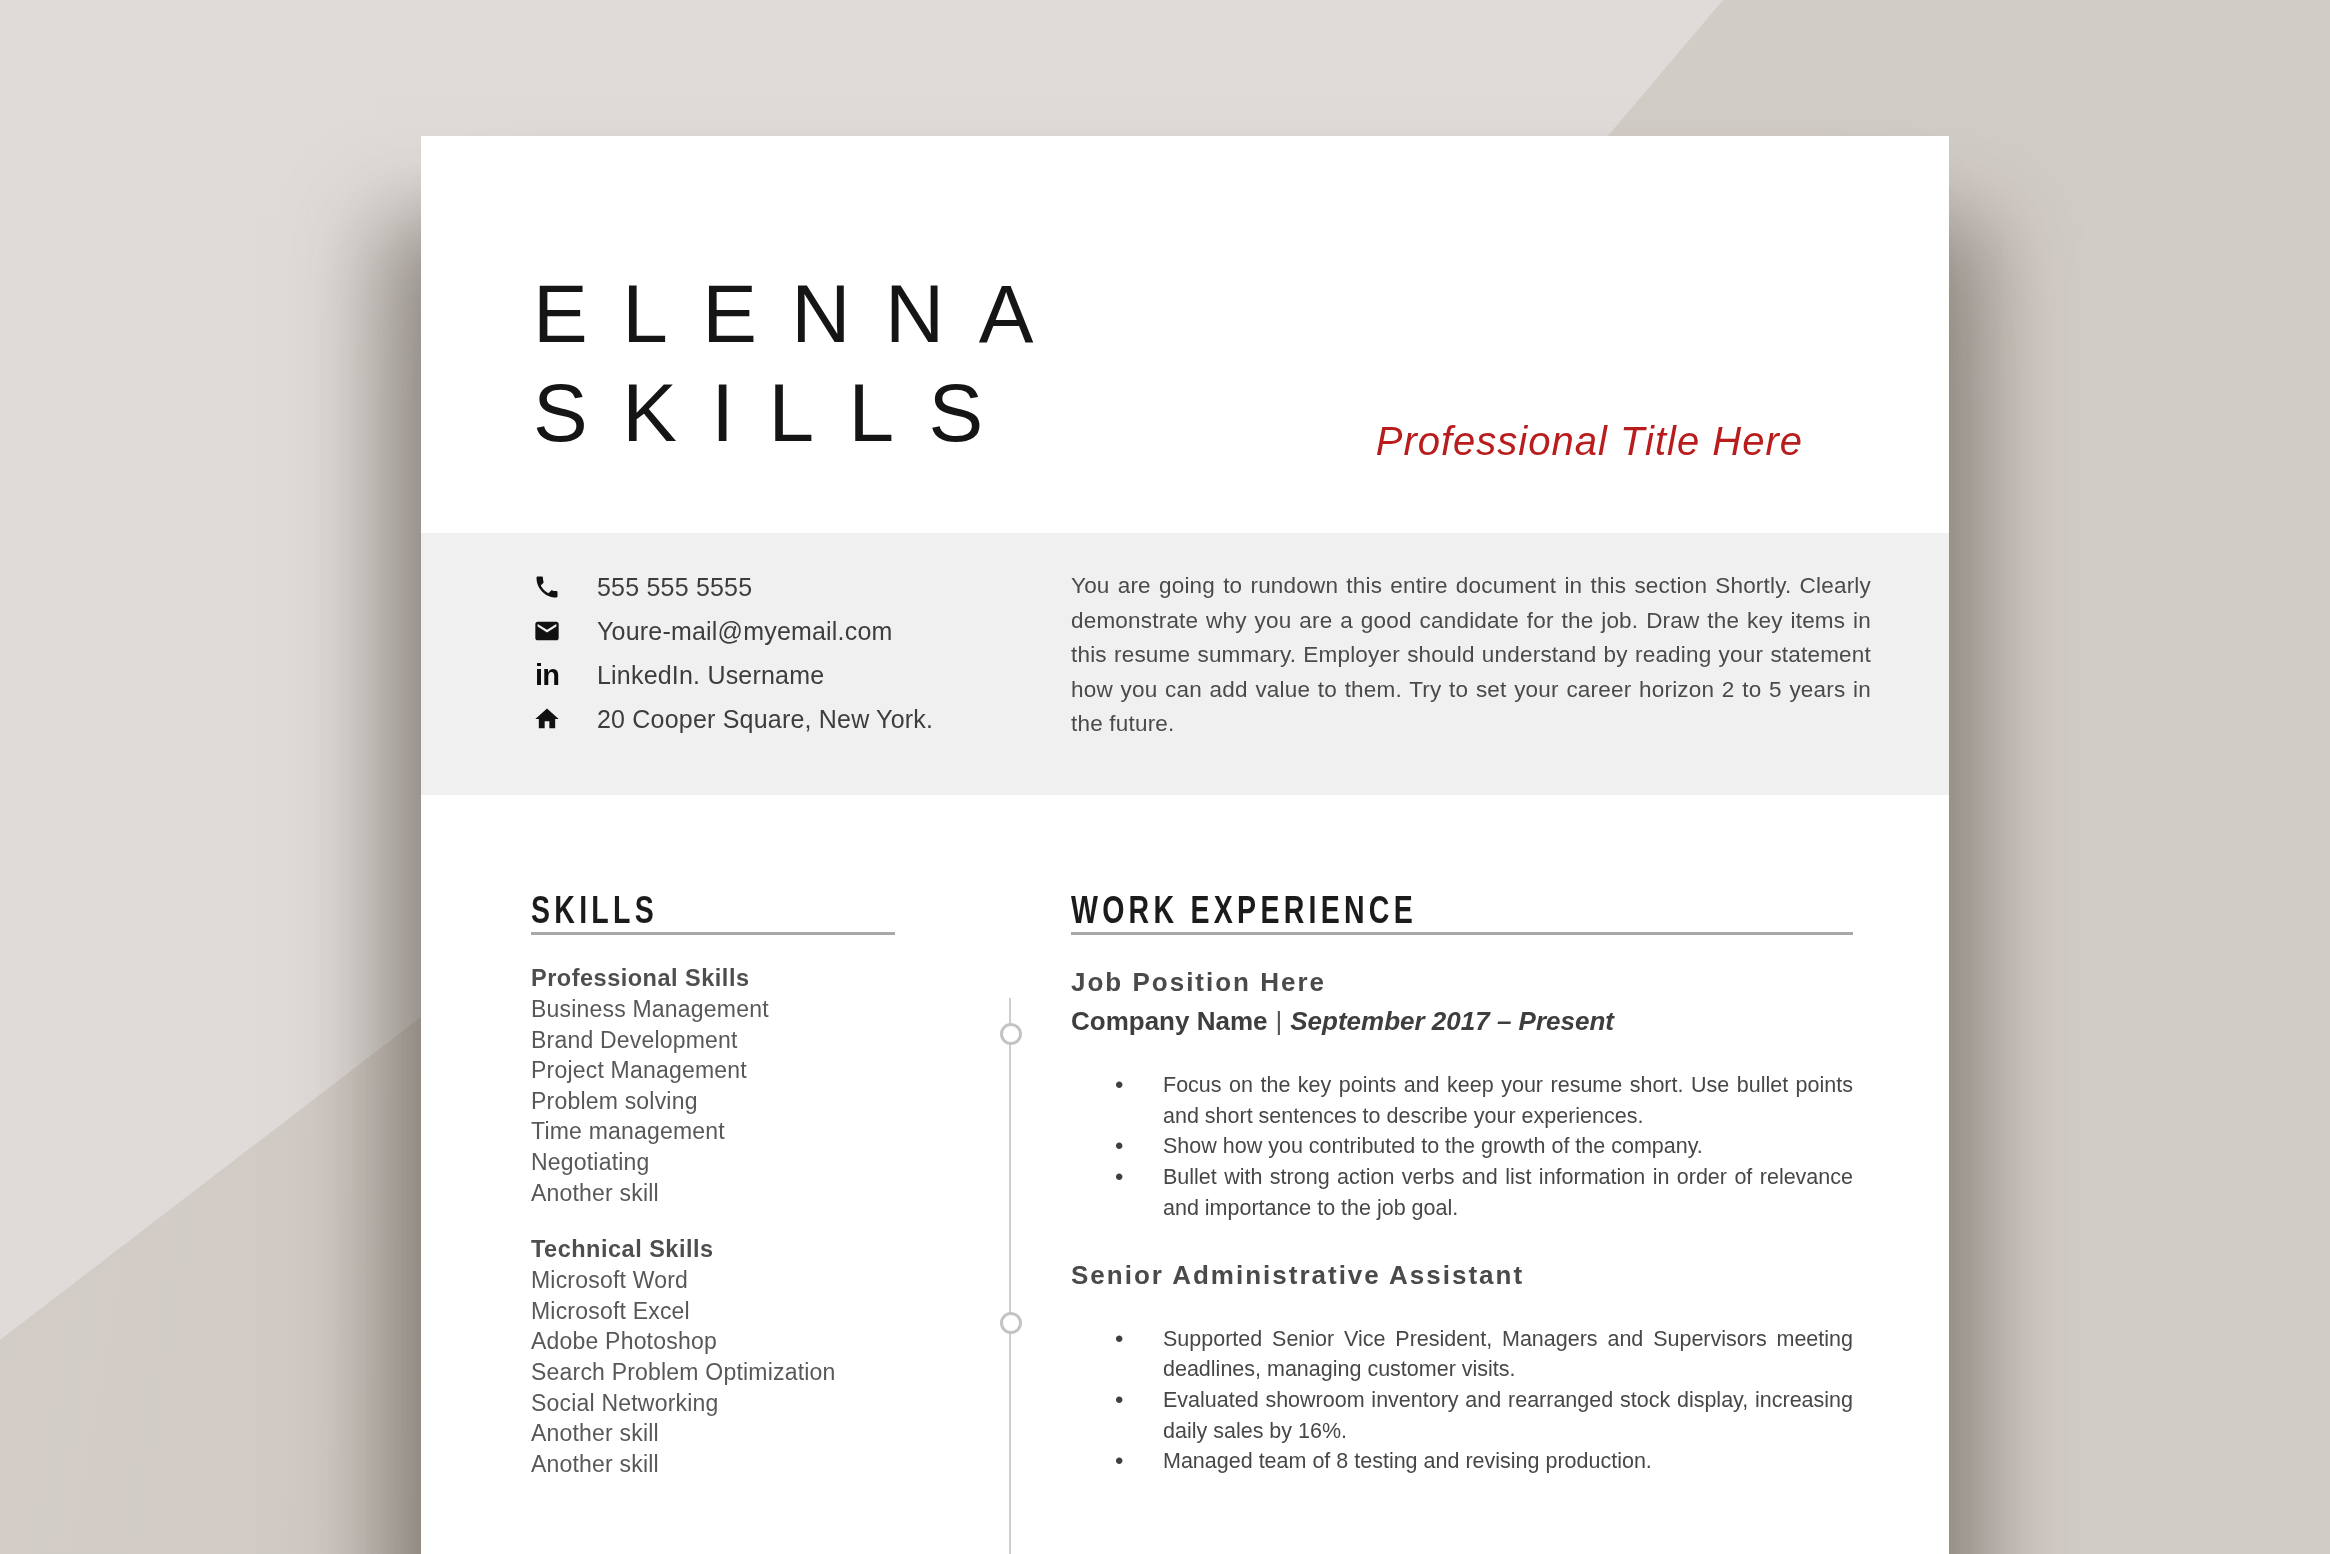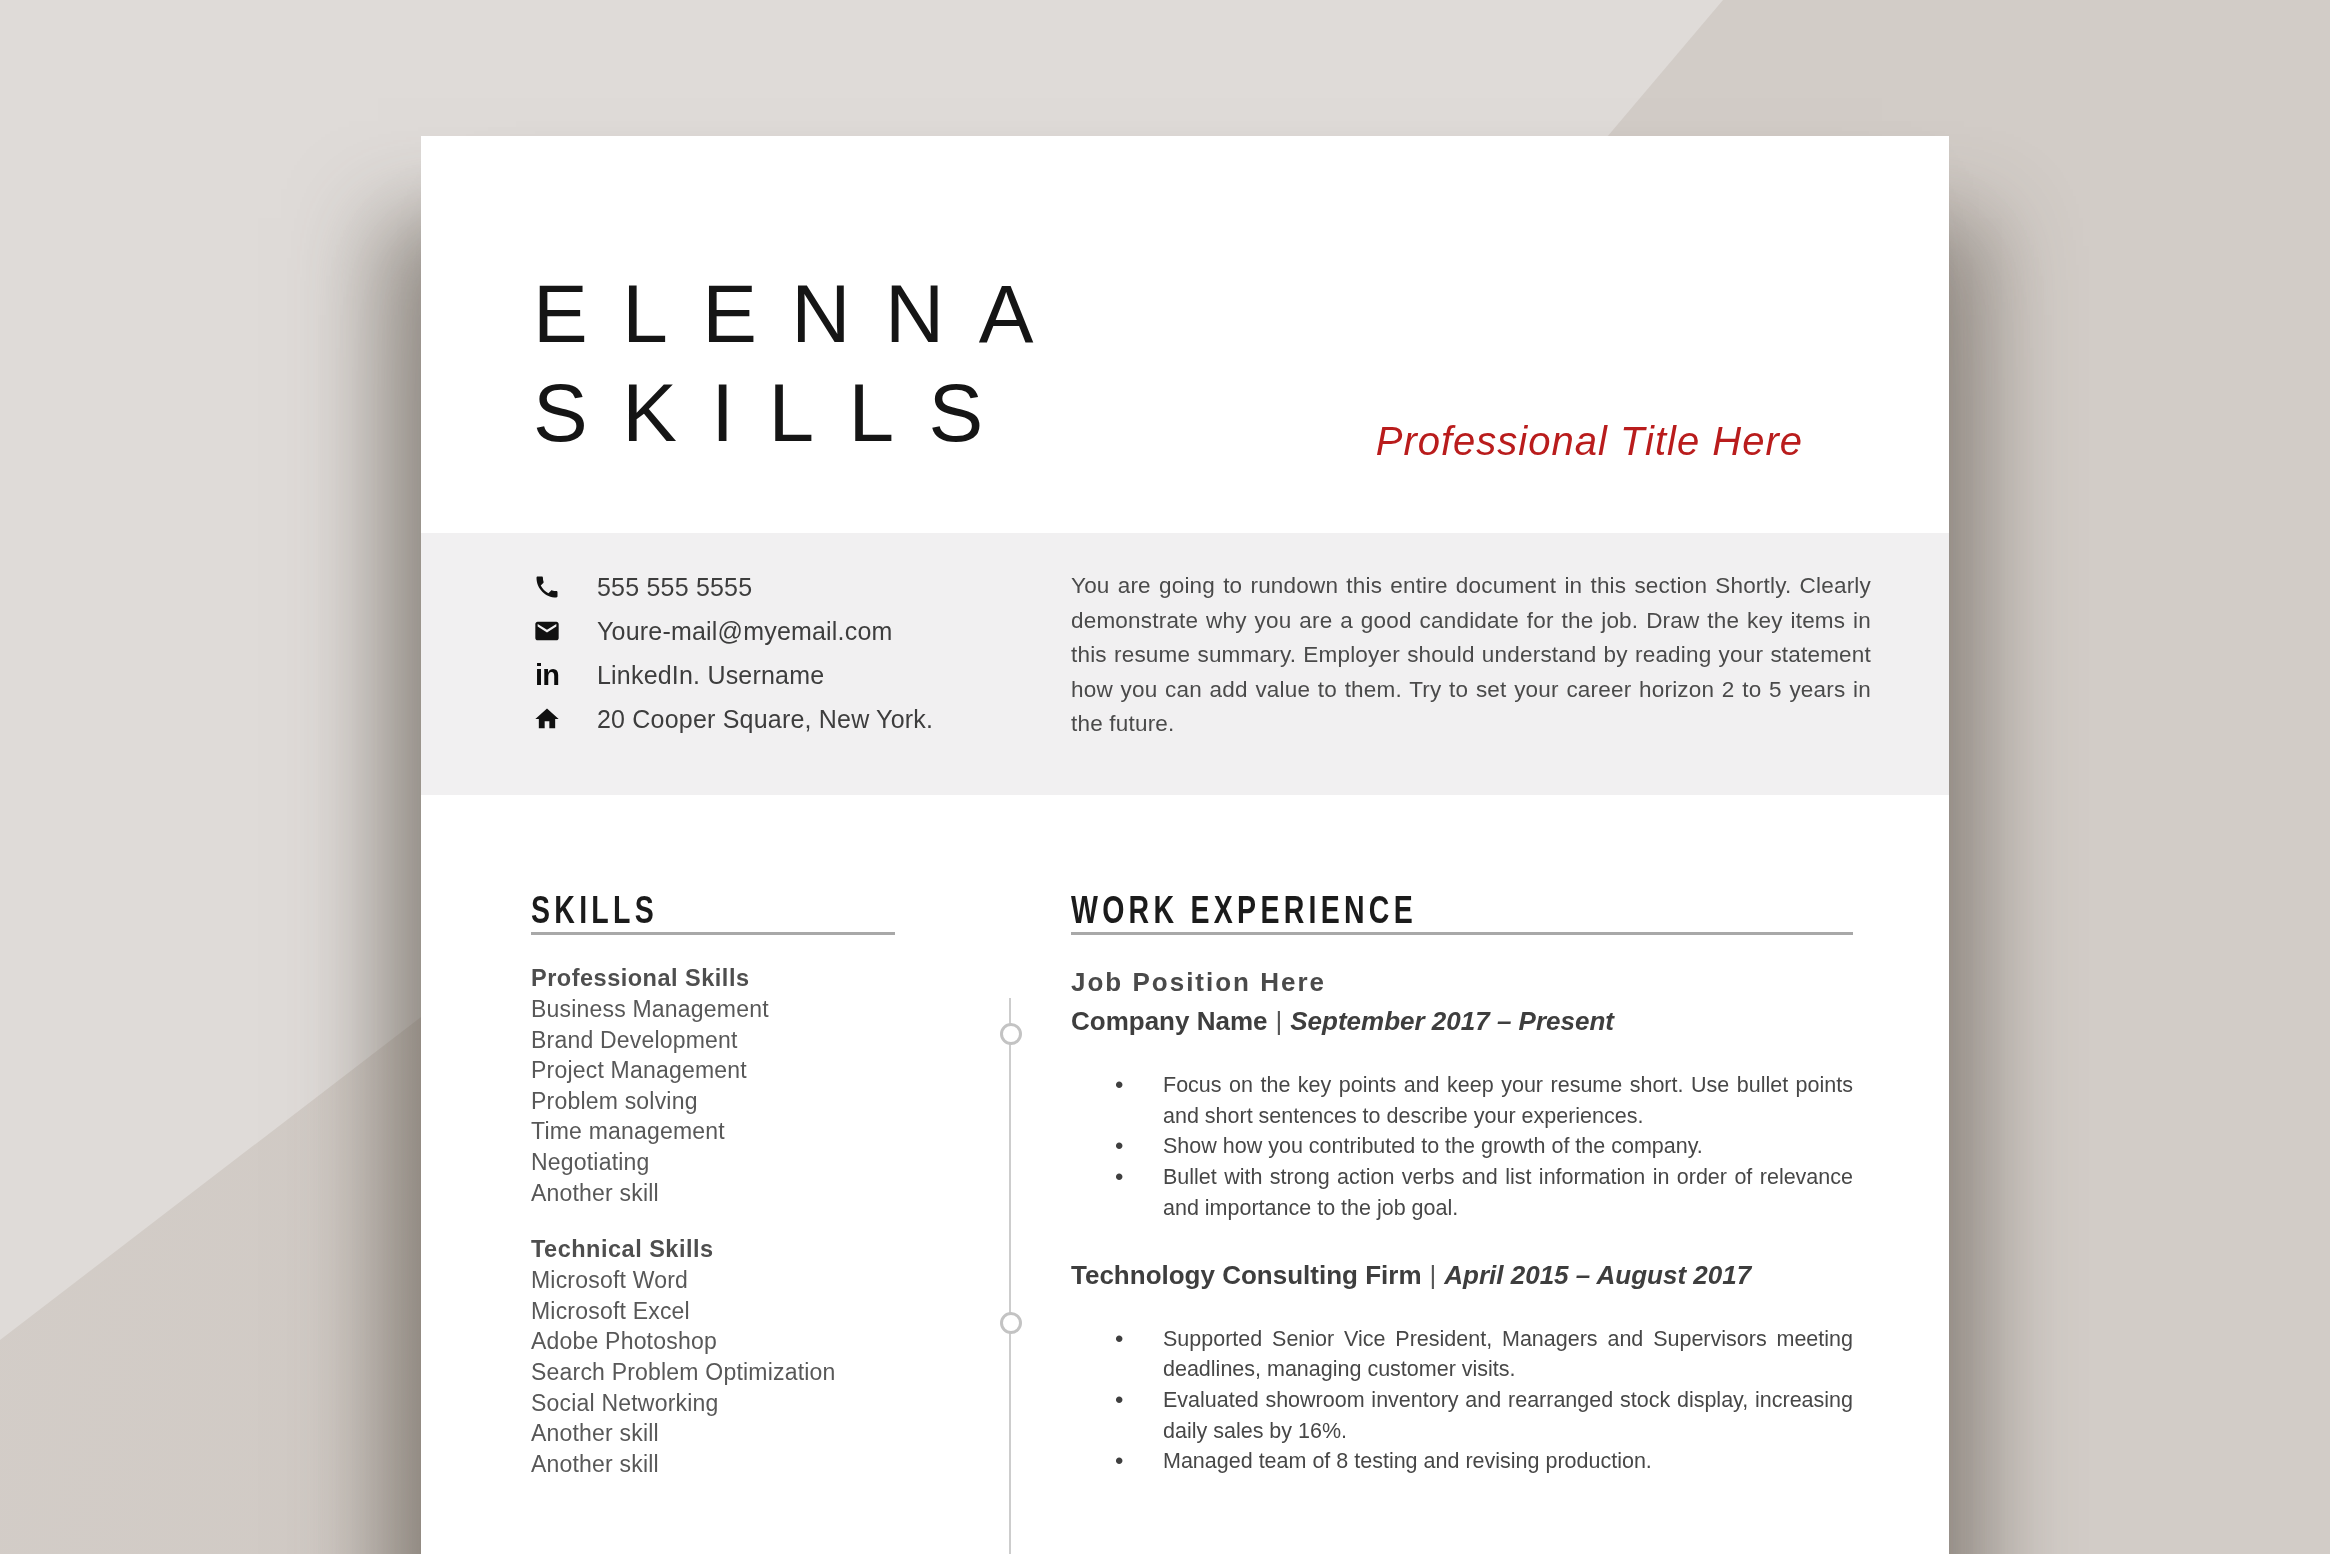--- a/index.html
+++ b/index.html
@@ -173,23 +173,21 @@
           <span class="company">Company Name</span><span class="sep">|</span><span class="dates">September 2017 – Present</span>
         </p>
         <ul class="bullets">
           <li>Focus on the key points and keep your resume short. Use bullet points and short sentences to describe your experiences.</li>
           <li>Show how you contributed to the growth of the company.</li>
           <li>Bullet with strong action verbs and list information in order of relevance and importance to the job goal.</li>
         </ul>
       </article>
 
       <article class="job second">
-        <p class="company-line">
-          <span class="company">Technology Consulting Firm</span><span class="sep">|</span><span class="dates">April 2015 – August 2017</span>
-        </p>
+        <h3>Senior Administrative Assistant</h3>
         <ul class="bullets">
           <li>Supported Senior Vice President, Managers and Supervisors meeting deadlines, managing customer visits.</li>
           <li>Evaluated showroom inventory and rearranged stock display, increasing daily sales by 16%.</li>
           <li>Managed team of 8 testing and revising production.</li>
         </ul>
       </article>
     </section>
 
   </div>
 </div>

